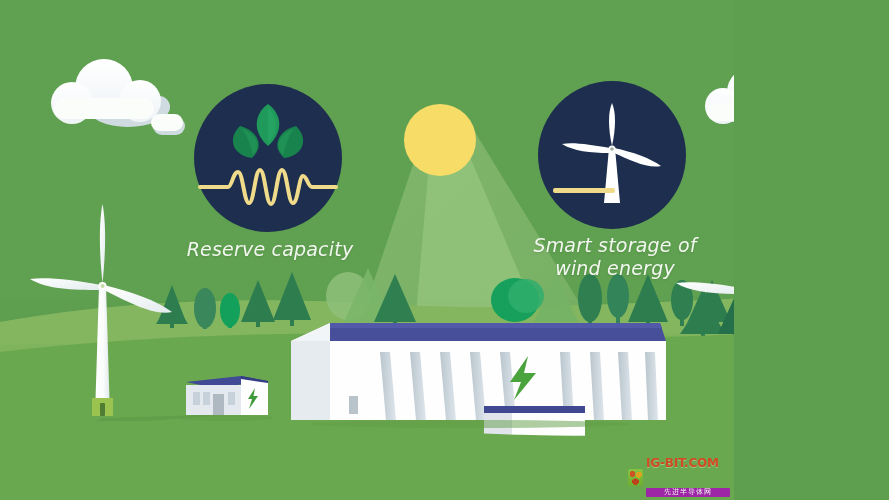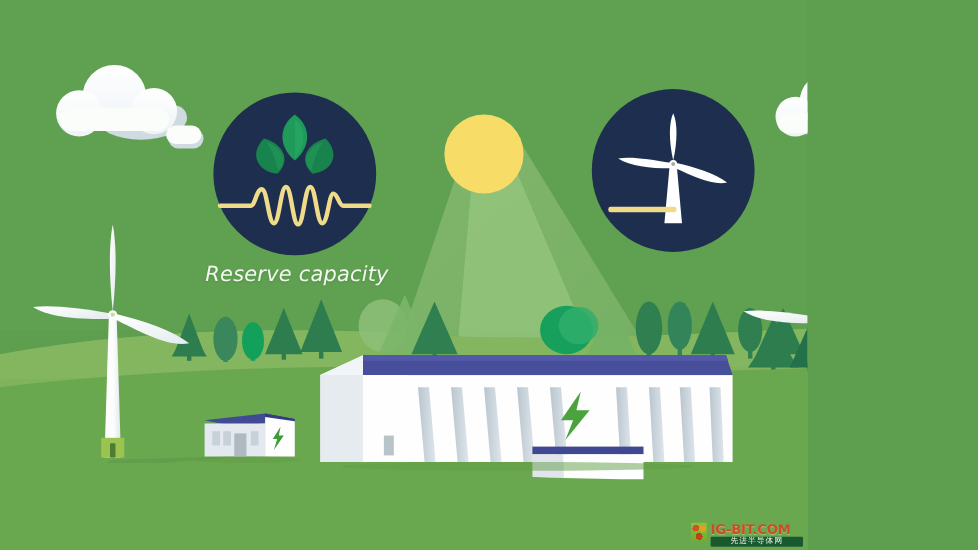--- a/index.html
+++ b/index.html
@@ -23,45 +23,45 @@
     line-height:1.22;
     white-space:pre-line;
     text-shadow:0 1px 2px rgba(40,80,30,0.18);
   }
   #label-reserve { left:150px; top:238px; width:240px; }
   #label-smart   { left:500px; top:234px; width:230px; }
 
   
   #watermark {
     position:absolute; right:4px; bottom:3px;
-    display:flex; gap:3px;
+    display:flex; align-items:center; gap:3px;
     opacity:0.92;
   }
   #watermark .wm-mark {
     width:15px; height:17px;
     background:
       radial-gradient(circle at 30% 30%, #d94a22 0 3px, transparent 3px),
       radial-gradient(circle at 72% 34%, #e8a21c 0 3px, transparent 3px),
       radial-gradient(circle at 50% 74%, #c43a1a 0 3.2px, transparent 3.2px),
       linear-gradient(#8ec63f,#6fae2e);
     border-radius:2px;
   }
   #watermark .wm-text { display:flex; flex-direction:column; line-height:1; }
   #watermark .wm-top {
     font-family:"DejaVu Sans", sans-serif;
     font-weight:700; font-size:12px; color:#d9441f;
     letter-spacing:-0.2px;
     text-shadow:0 1px 0 rgba(255,255,255,0.35);
   }
   #watermark .wm-sub {
-    margin-top:1px;
+    margin-top:19px;
     font-family:"DejaVu Sans", sans-serif;
     font-size:7px; color:#ffffff;
     letter-spacing:1px;
-    background:#14532d;
+    background:#a21caf;
     padding:1px 18px;
     border-radius:1px;
   }
 </style>
 </head>
 <body>
 
 <div id="scene">
 
   <svg class="layer" viewBox="0 0 889 500" preserveAspectRatio="none">
@@ -325,20 +325,22 @@
         <circle cx="612" cy="149" r="3.5" fill="#ffffff"></circle>
         <circle cx="612" cy="149" r="1.8" fill="#9fb0a0"></circle>
       </g>
 
       <rect x="553" y="188" width="62" height="5" rx="2" fill="#efdb8a"></rect>
     </g>
   </svg>
 
   <div class="label" id="label-reserve">Reserve capacity</div>
 
+  <div class="label" id="label-smart">Smart storage of
+wind energy</div>
 
   <div id="watermark">
     <div class="wm-mark"></div>
     <div class="wm-text">
       <div class="wm-top">IG-BIT.COM</div>
       <div class="wm-sub">先进半导体网</div>
     </div>
   </div>
 
 </div>

